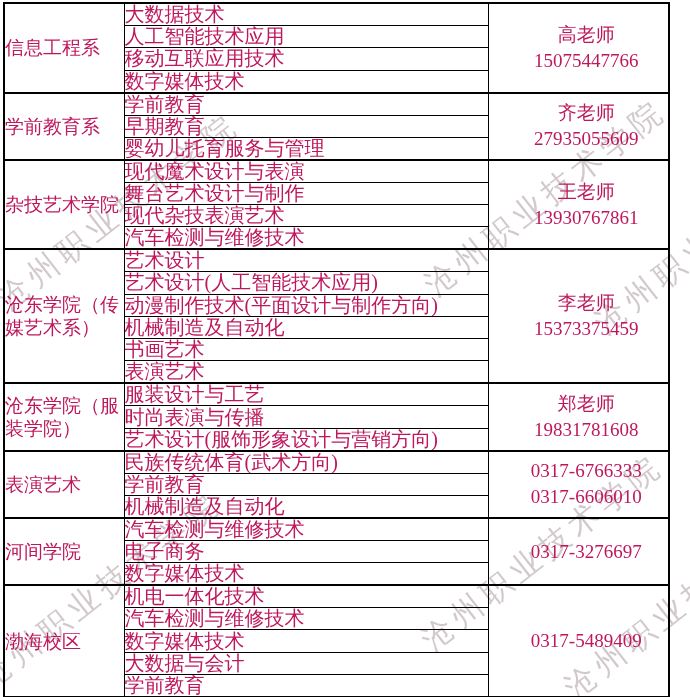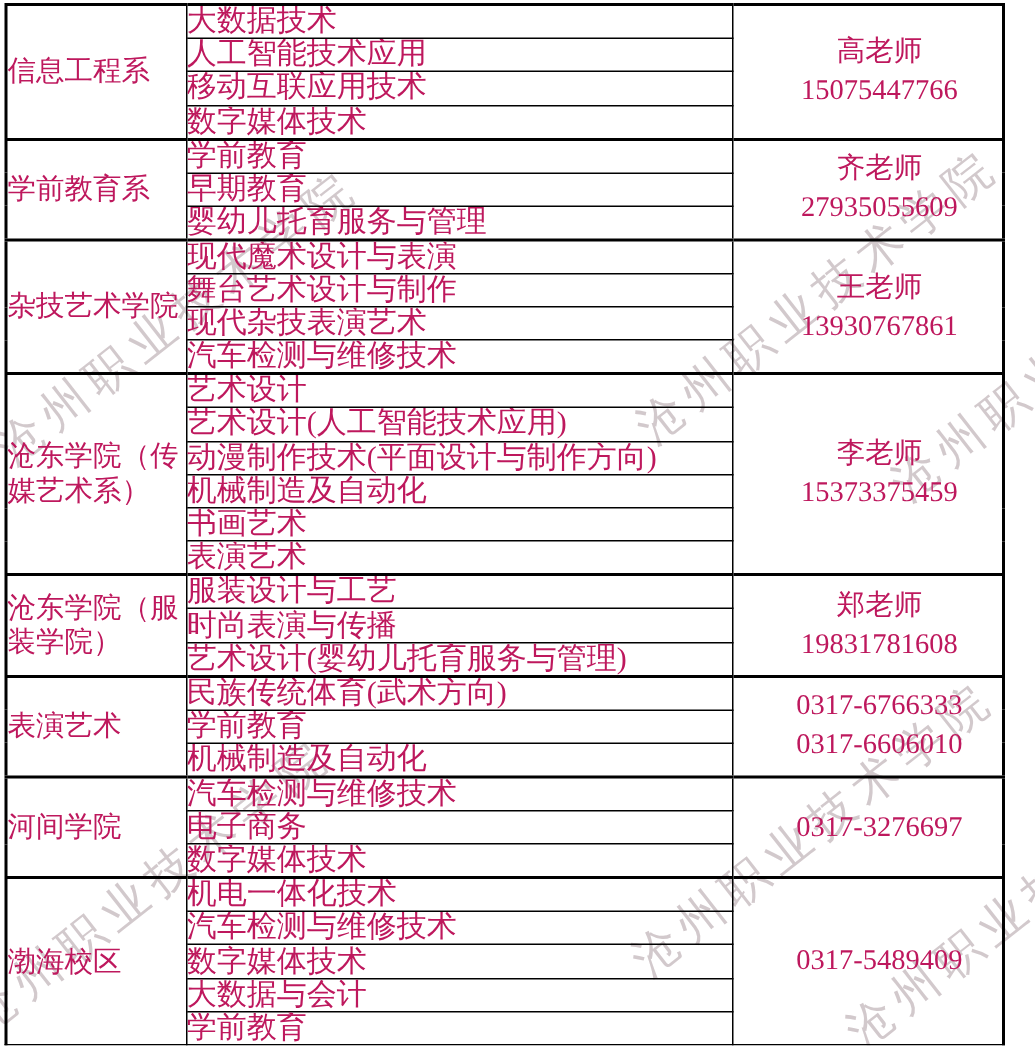--- a/index.html
+++ b/index.html
@@ -173,21 +173,21 @@
           <td class="major">服装设计与工艺</td>
           <td class="contact" rowspan="3">
             <div class="contact-line">郑老师</div>
             <div class="contact-line">19831781608</div>
           </td>
         </tr>
         <tr>
           <td class="major">时尚表演与传播</td>
         </tr>
         <tr>
-          <td class="major">艺术设计(婴幼儿托育服务与管理)</td>
+          <td class="major">艺术设计(服饰形象设计与营销方向)</td>
         </tr>
         <tr class="section-start">
           <td class="dept" rowspan="3">表演艺术</td>
           <td class="major">民族传统体育(武术方向)</td>
           <td class="contact" rowspan="3">
             <div class="contact-line">0317-6766333</div>
             <div class="contact-line">0317-6606010</div>
           </td>
         </tr>
         <tr>

